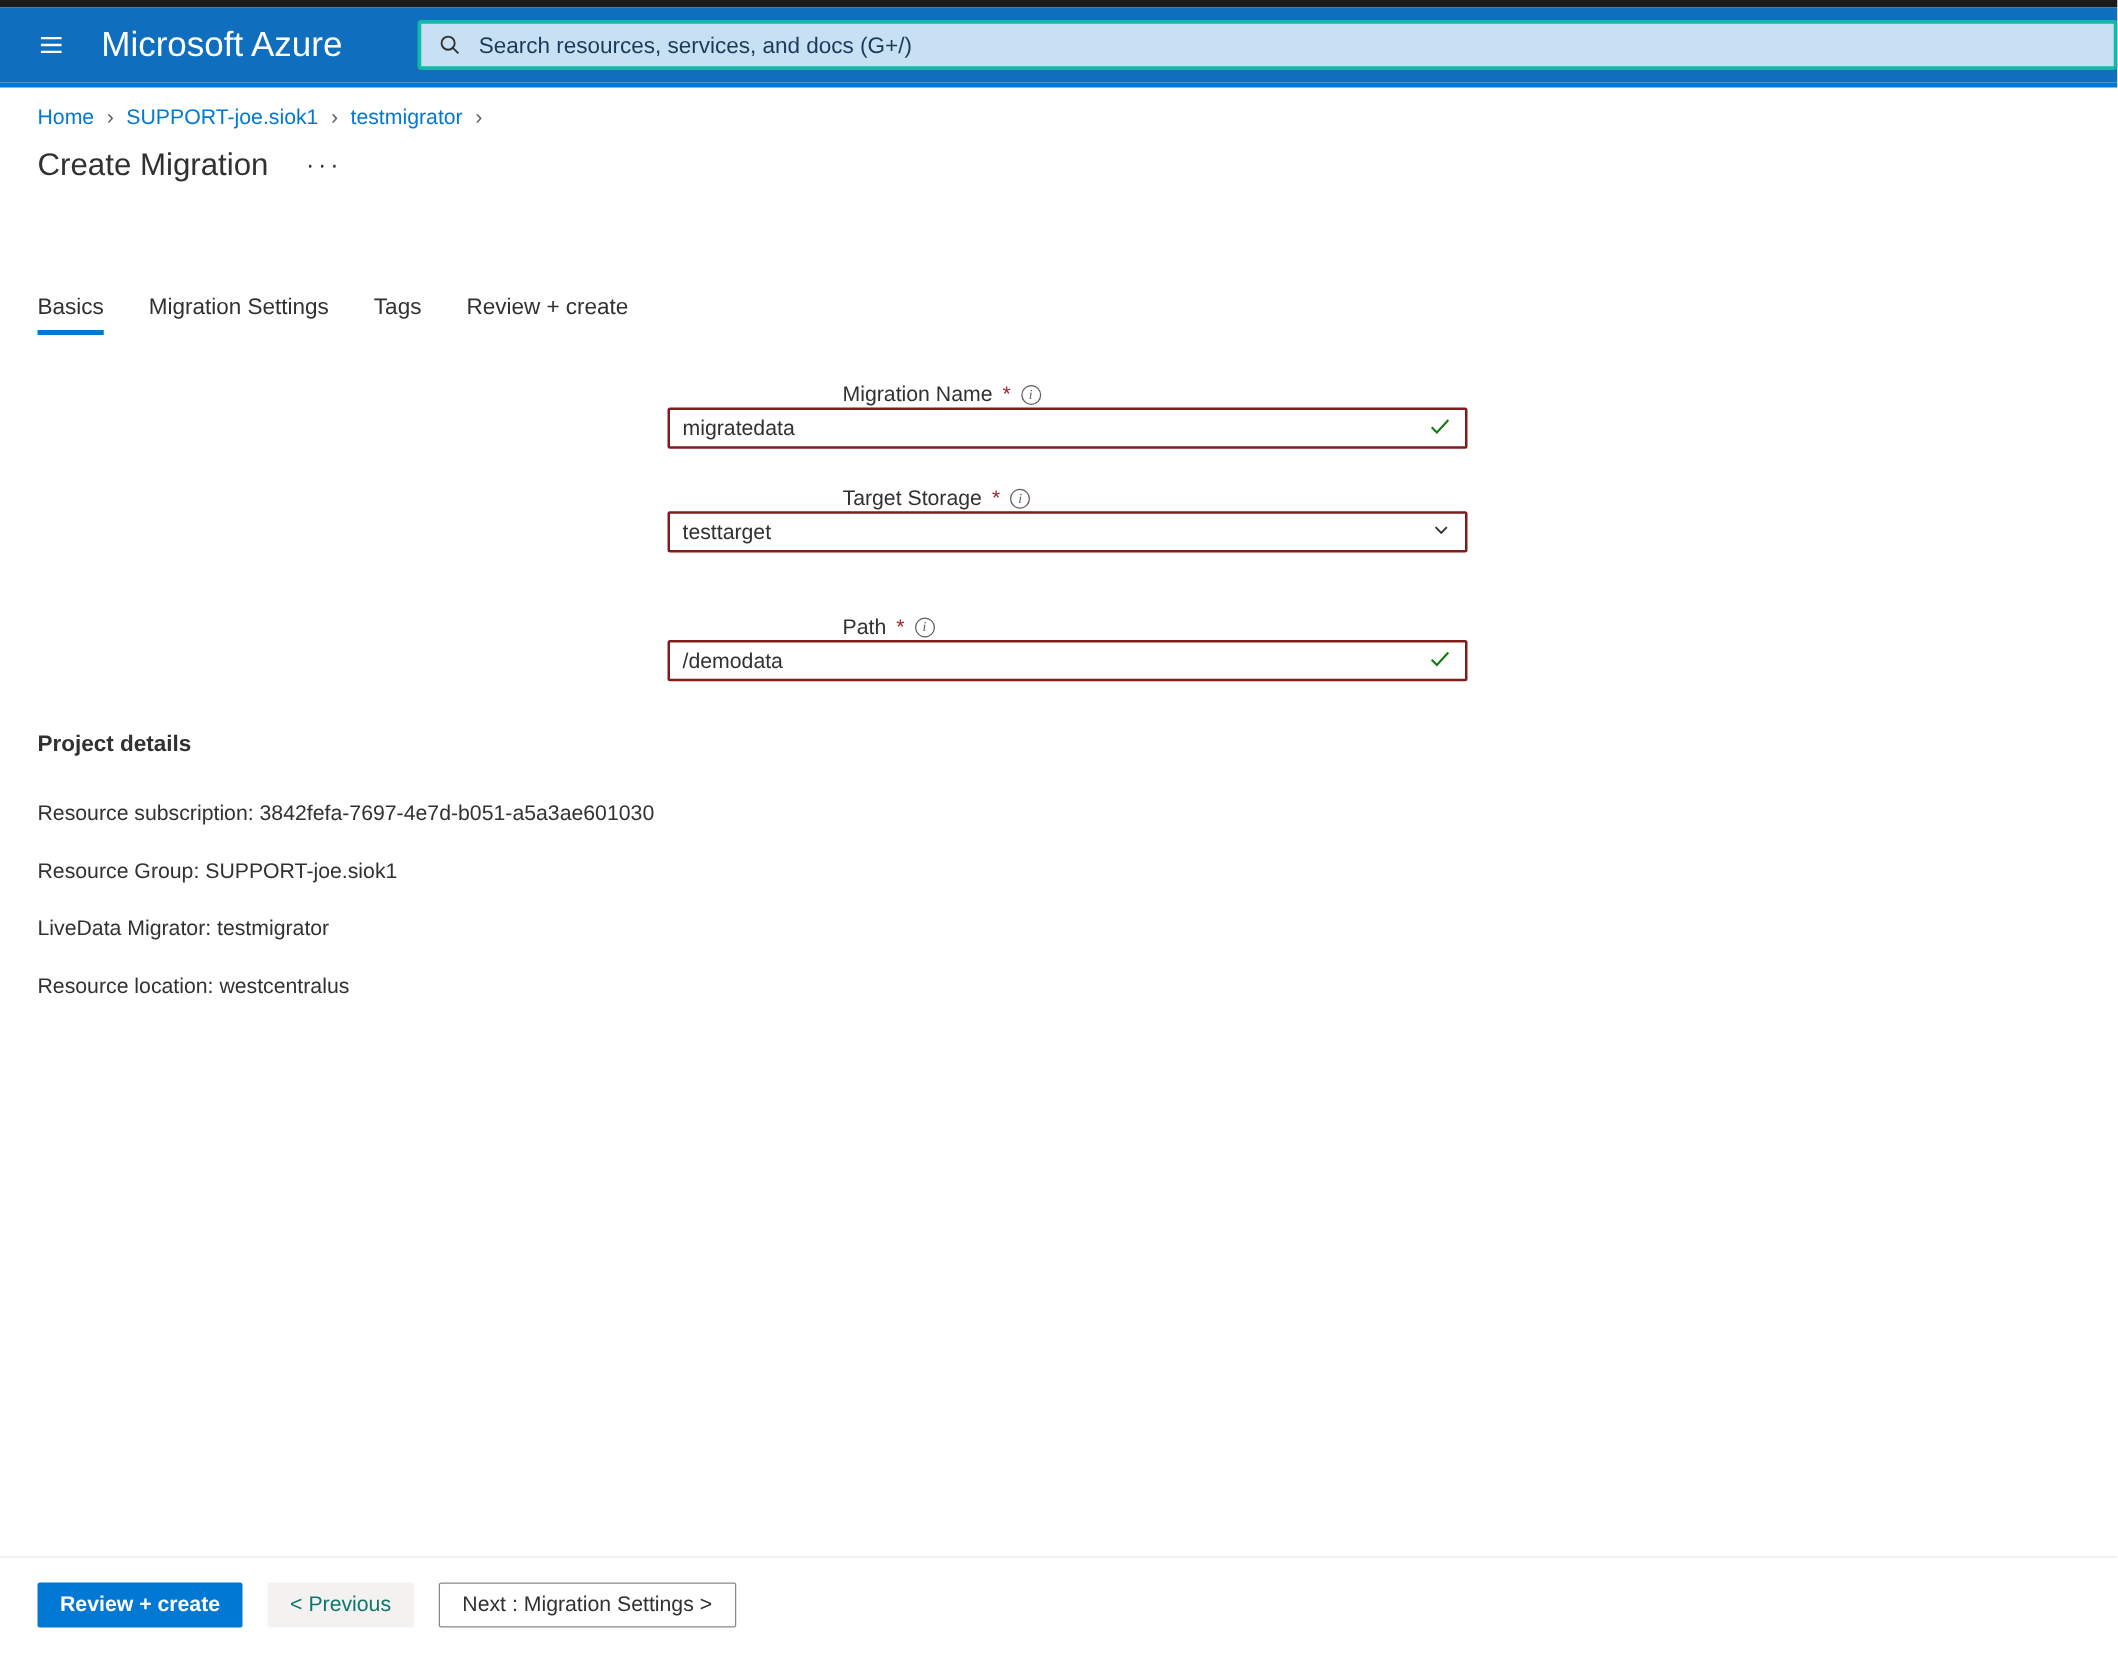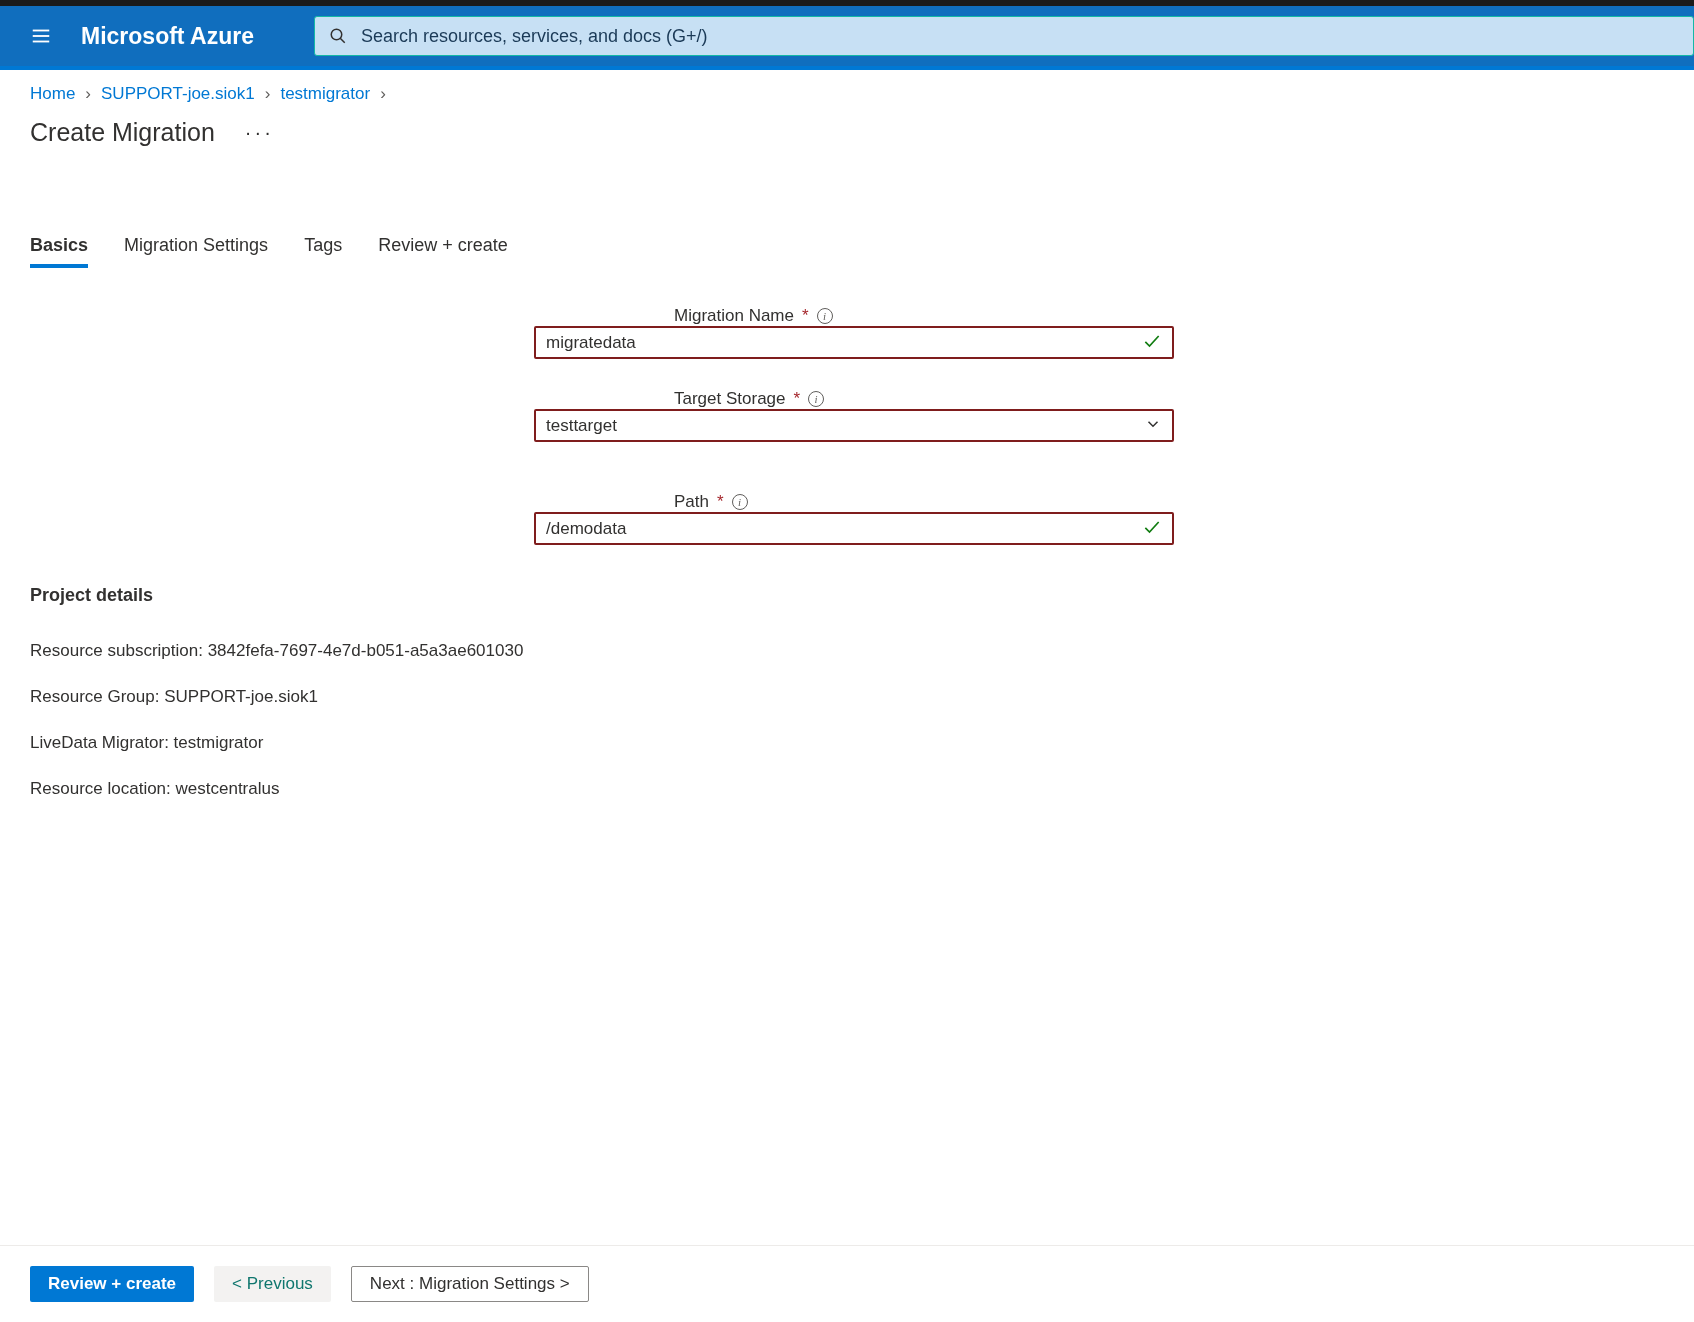--- a/index.html
+++ b/index.html
@@ -2,37 +2,37 @@
 <html><head>
 <meta charset="utf-8">
 <style>
   * { box-sizing: border-box; margin: 0; padding: 0; }
   html, body { width: 100%; height: 100%; font-family: "Segoe UI", Arial, sans-serif; font-size: 14px; color: #323130; background: #fff; }
   .scaler { width: 1694px; height: 1322px; transform-origin: top left; position: relative; }
   .topblack { height: 6px; background: #1b1b1b; }
   .topbar { height: 60px; background: #106ebe; display: flex; align-items: center; color: #fff; }
   .hamburger { width: 81px; display: flex; align-items: center; justify-content: center; height: 100%; cursor: pointer; }
   .hamburger svg { width: 22px; height: 22px; }
-  .brand { font-size: 23px; font-weight: 700; white-space: nowrap; margin-right: 60px; }
+  .brand { font-size: 28px; font-weight: 400; white-space: nowrap; margin-right: 60px; }
   .searchwrap { flex: 1; display: flex; align-items:center; height:100%; padding-right: 0px;}
-  .searchbox { background: #c7e0f4; border:1px solid #14b8a6; border-radius: 3px; height: 40px; display:flex; align-items:center; padding: 0 14px; width: 100%; }
+  .searchbox { background: #c7e0f4; border:3px solid #14b8a6; border-radius: 3px; height: 40px; display:flex; align-items:center; padding: 0 14px; width: 100%; }
   .searchbox svg { width:18px; height:18px; color:#323130; flex-shrink:0;}
   .searchbox input { border:none; outline:none; background:transparent; font-size:18px; color:#323130; margin-left: 14px; width:100%; }
   .searchbox input::placeholder { color:#1b3a57; }
   .bluebar { height: 4px; background:#0078d4; }
   .content { padding: 14px 16px 0 30px; }
   .breadcrumb { display:flex; align-items:center; font-size: 17px; gap: 10px; }
   .breadcrumb a { color:#0078d4; text-decoration:none; }
   .breadcrumb .sep { color:#605e5c; }
   .titlebar { display:flex; align-items:center; gap:24px; margin-top: 14px; }
   .title { font-size: 25px; font-weight:400; }
   .dots { font-size: 20px; letter-spacing:3px; color:#323130; cursor:pointer; padding:0 6px; }
   .tabs { display:flex; gap: 36px; margin-top: 88px; border-bottom: 0px; font-size:18px;}
   .tab { padding-bottom: 8px; cursor:pointer; color:#323130; }
-  .tab.active { font-weight:700; border-bottom: 4px solid #0078d4; }
+  .tab.active { font-weight:400; border-bottom: 4px solid #0078d4; }
   .form { margin-top: 38px; }
   .row { display:flex; align-items:center; margin-bottom: 30px; flex-direction: column; }
   .label { width: 360px; display:flex; align-items:center; gap:8px; font-size:17px;}
   .req { color:#a4262c; }
   .info-icon { width:16px; height:16px; border:1px solid #605e5c; border-radius:50%; display:inline-flex; align-items:center; justify-content:center; font-size:11px; color:#605e5c; font-style: italic; font-family: serif;}
   .field { width: 640px; height:33px; border:2px solid #7f1d1d; border-radius:2px; display:flex; align-items:center; padding:0 10px; justify-content:space-between; background:#fff;}
   .field input { border:none; outline:none; font-size:17px; width:100%; background:transparent; color:#323130;}
   .field .endicon { flex-shrink:0; }
   .check { color:#107c10; }
   .chev { color:#323130; }

